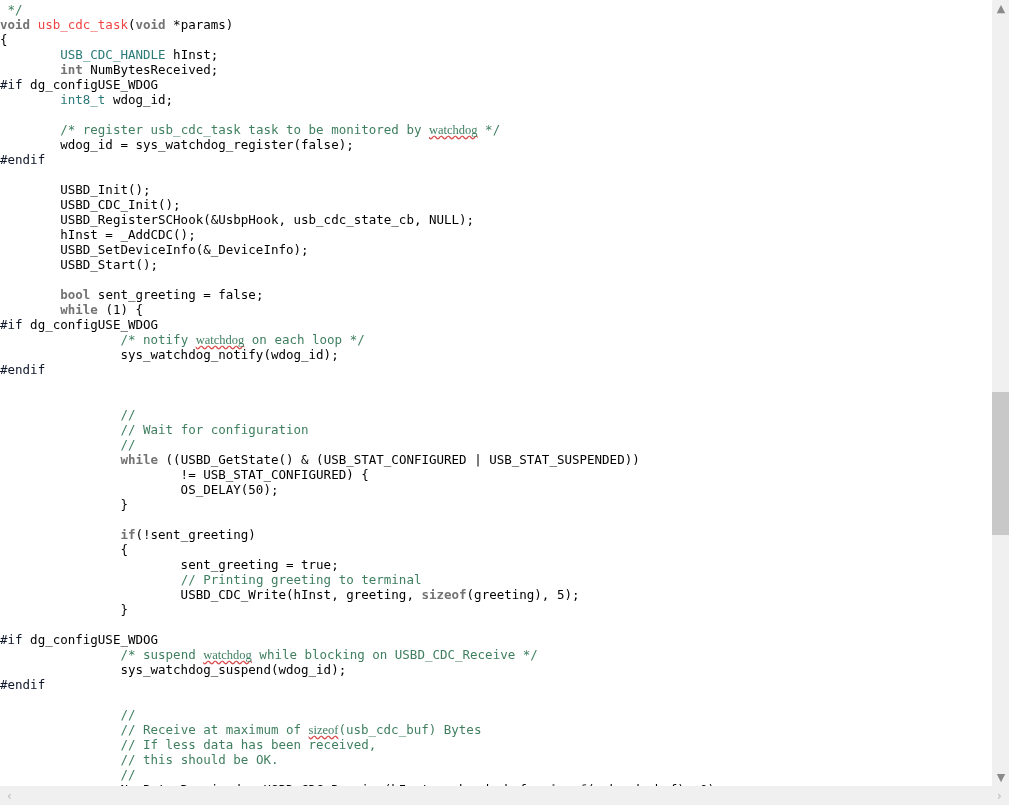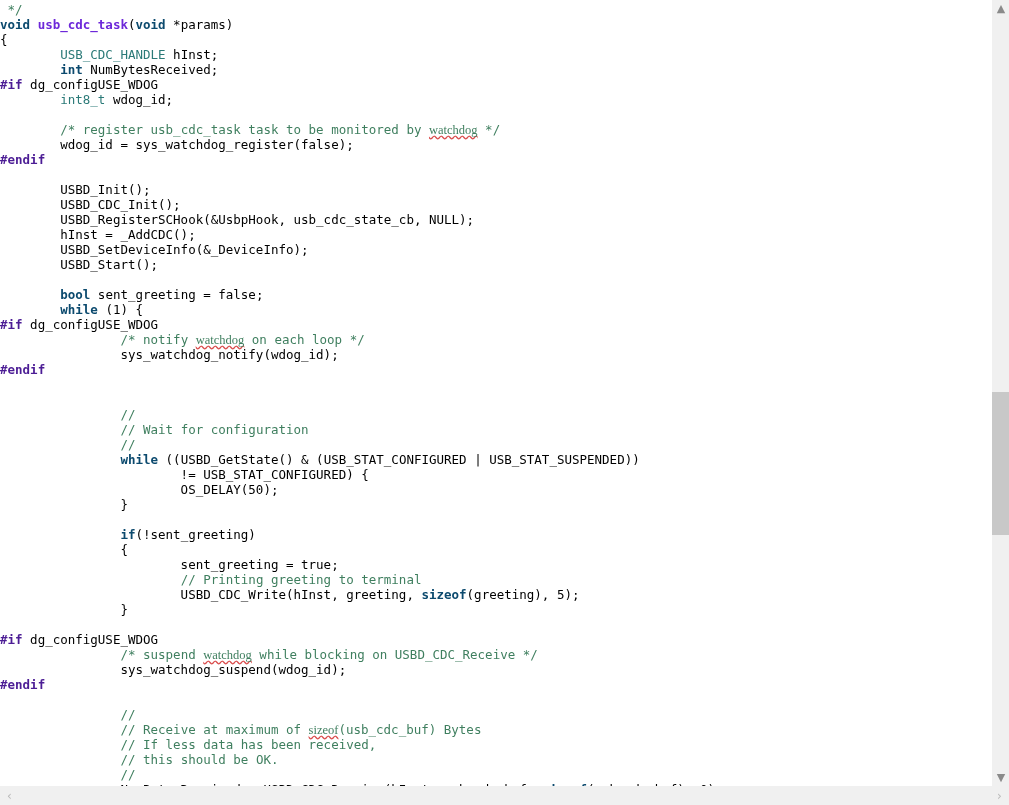--- a/index.html
+++ b/index.html
@@ -50,25 +50,25 @@
 
   .code-line {
     height: 15px;
     line-height: 15px;
     white-space: pre;
     font-size: 12.5px;
   }
 
   
   .tok-plain    { color: #000000; }
-  .tok-kw       { color: #0c4a6e; font-weight: bold; }   
-  .tok-pp       { color: #4c1d95; font-weight: bold; }   
+  .tok-kw       { color: #737373; font-weight: bold; }   
+  .tok-pp       { color: #0f172a; font-weight: normal; }   
   .tok-type     { color: #2b7a78; }                      
   .tok-comment  { color: #3f7f5f; }
-  .tok-fn       { color: #6d28d9; font-weight: bold; }
+  .tok-fn       { color: #ef4444; font-weight: normal; }
 
   
   .spell {
     text-decoration: underline wavy #d94b4b;
     text-decoration-skip-ink: none;
     font-family: Liberation Serif, serif;
   }
 
   
   #vscroll {

